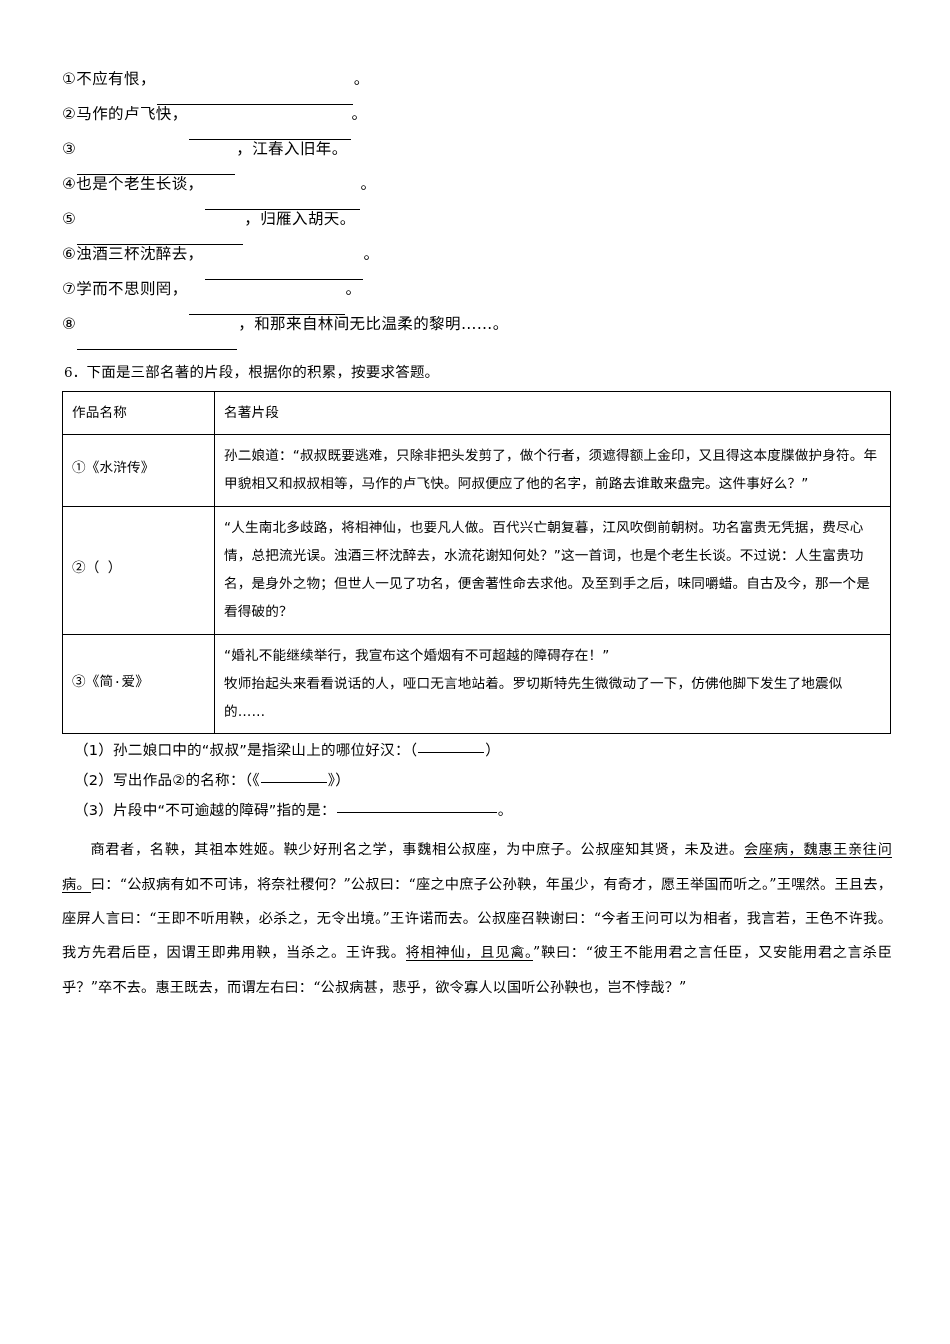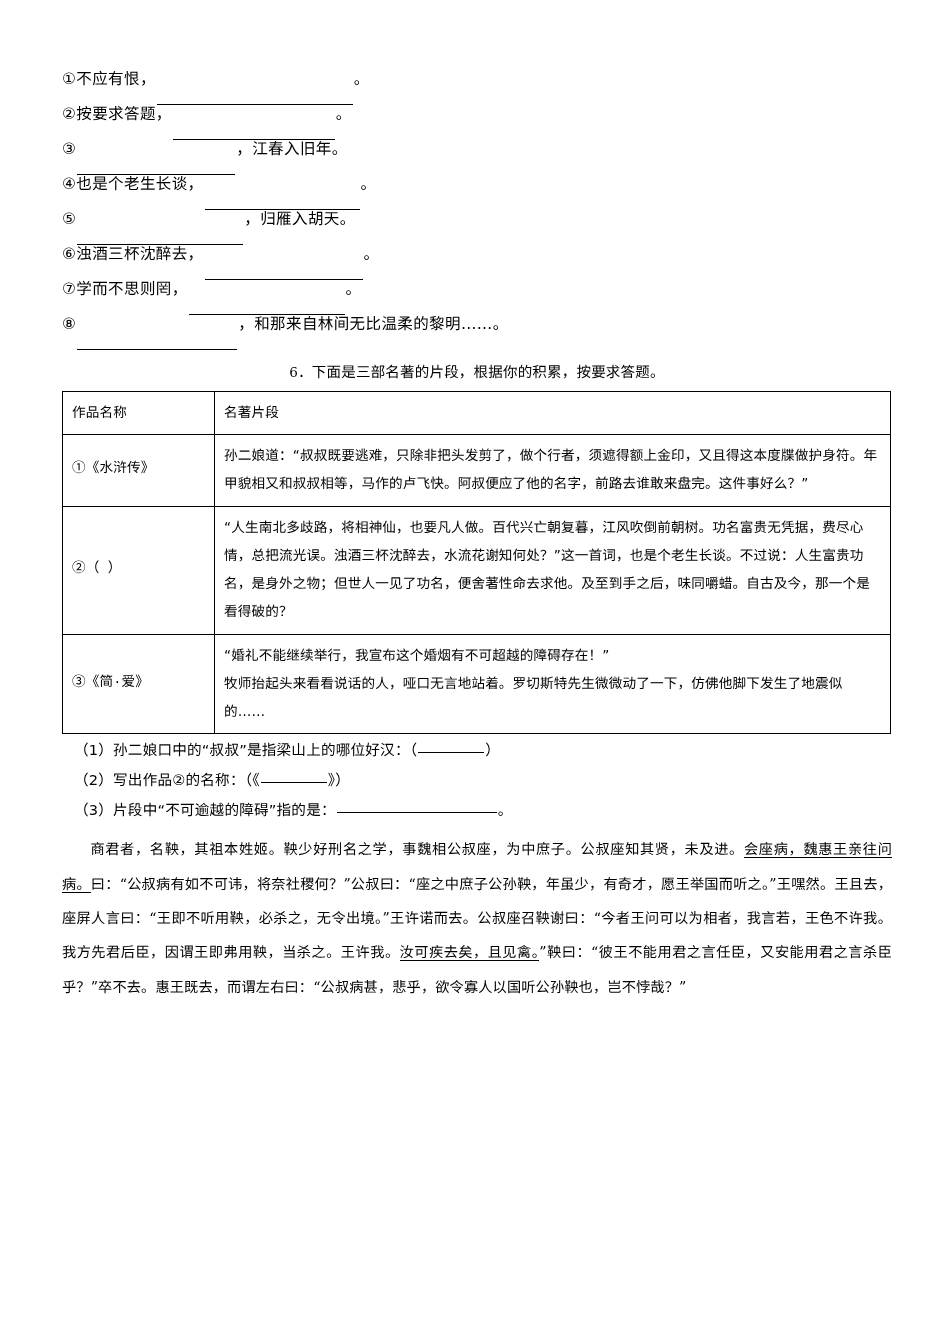--- a/index.html
+++ b/index.html
@@ -57,21 +57,20 @@
   .poem-line .tail {
     flex: 0 0 auto;
   }
 
   
   .q-prompt {
     font-size: 14.5px;
     line-height: 1.5;
     margin: 10px 0 7px 2px;
     letter-spacing: 0.2px;
-    text-align: center;
   }
   .q-prompt .qnum {
     font-family: "DejaVu Serif", "Liberation Serif", serif;
     font-size: 13.5px;
   }
 
   
   table.works {
     width: 828px;
     border-collapse: collapse;
@@ -172,21 +171,21 @@
 
   <div class="blank-list" id="poem-list">
       <div class="poem-line">
         <span class="marker">①</span>
         <span class="lead">不应有恨，</span>
         <span class="rule" style="width: 196px;"></span>
         <span class="tail">。</span>
       </div>
       <div class="poem-line">
         <span class="marker">②</span>
-        <span class="lead">按要求答题，</span>
+        <span class="lead">马作的卢飞快，</span>
         <span class="rule" style="width: 162px;"></span>
         <span class="tail"> 。</span>
       </div>
       <div class="poem-line">
         <span class="marker">③</span>
         <span class="rule" style="width: 158px;"></span>
         <span class="tail">，江春入旧年。</span>
       </div>
       <div class="poem-line">
         <span class="marker">④</span>
@@ -270,15 +269,15 @@
         <span>》）</span>
       </div>
       <div class="subq">
         <span>（3）</span>
         <span>片段中“不可逾越的障碍”指的是：</span>
         <span class="rule-short" style="width: 160px;"></span>
         <span>。</span>
       </div>
     </div>
 
-  <p class="classical" id="classical-passage"><span>商君者，名鞅，其祖本姓姬。鞅少好刑名之学，事魏相公叔座，为中庶子。公叔座知其贤，未及进。</span><u>会座病，魏惠王亲往问病。</u><span>曰：“公叔病有如不可讳，将奈社稷何？”公叔曰：“座之中庶子公孙鞅，年虽少，有奇才，愿王举国而听之。”王嘿然。王且去，座屏人言曰：“王即不听用鞅，必杀之，无令出境。”王许诺而去。公叔座召鞅谢曰：“今者王问可以为相者，我言若，王色不许我。我方先君后臣，因谓王即弗用鞅，当杀之。王许我。</span><u>汝可疾去矣，且见禽。</u><span>”鞅曰：“彼王不能用君之言任臣，又安能用君之言杀臣乎？”卒不去。惠王既去，而谓左右曰：“公叔病甚，悲乎，欲令寡人以国听公孙鞅也，岂不悖哉？”</span></p>
+  <p class="classical" id="classical-passage"><span>商君者，名鞅，其祖本姓姬。鞅少好刑名之学，事魏相公叔座，为中庶子。公叔座知其贤，未及进。</span><u>会座病，魏惠王亲往问病。</u><span>曰：“公叔病有如不可讳，将奈社稷何？”公叔曰：“座之中庶子公孙鞅，年虽少，有奇才，愿王举国而听之。”王嘿然。王且去，座屏人言曰：“王即不听用鞅，必杀之，无令出境。”王许诺而去。公叔座召鞅谢曰：“今者王问可以为相者，我言若，王色不许我。我方先君后臣，因谓王即弗用鞅，当杀之。王许我。</span><u>将相神仙，且见禽。</u><span>”鞅曰：“彼王不能用君之言任臣，又安能用君之言杀臣乎？”卒不去。惠王既去，而谓左右曰：“公叔病甚，悲乎，欲令寡人以国听公孙鞅也，岂不悖哉？”</span></p>
 
 </div>
 
 </body></html>

